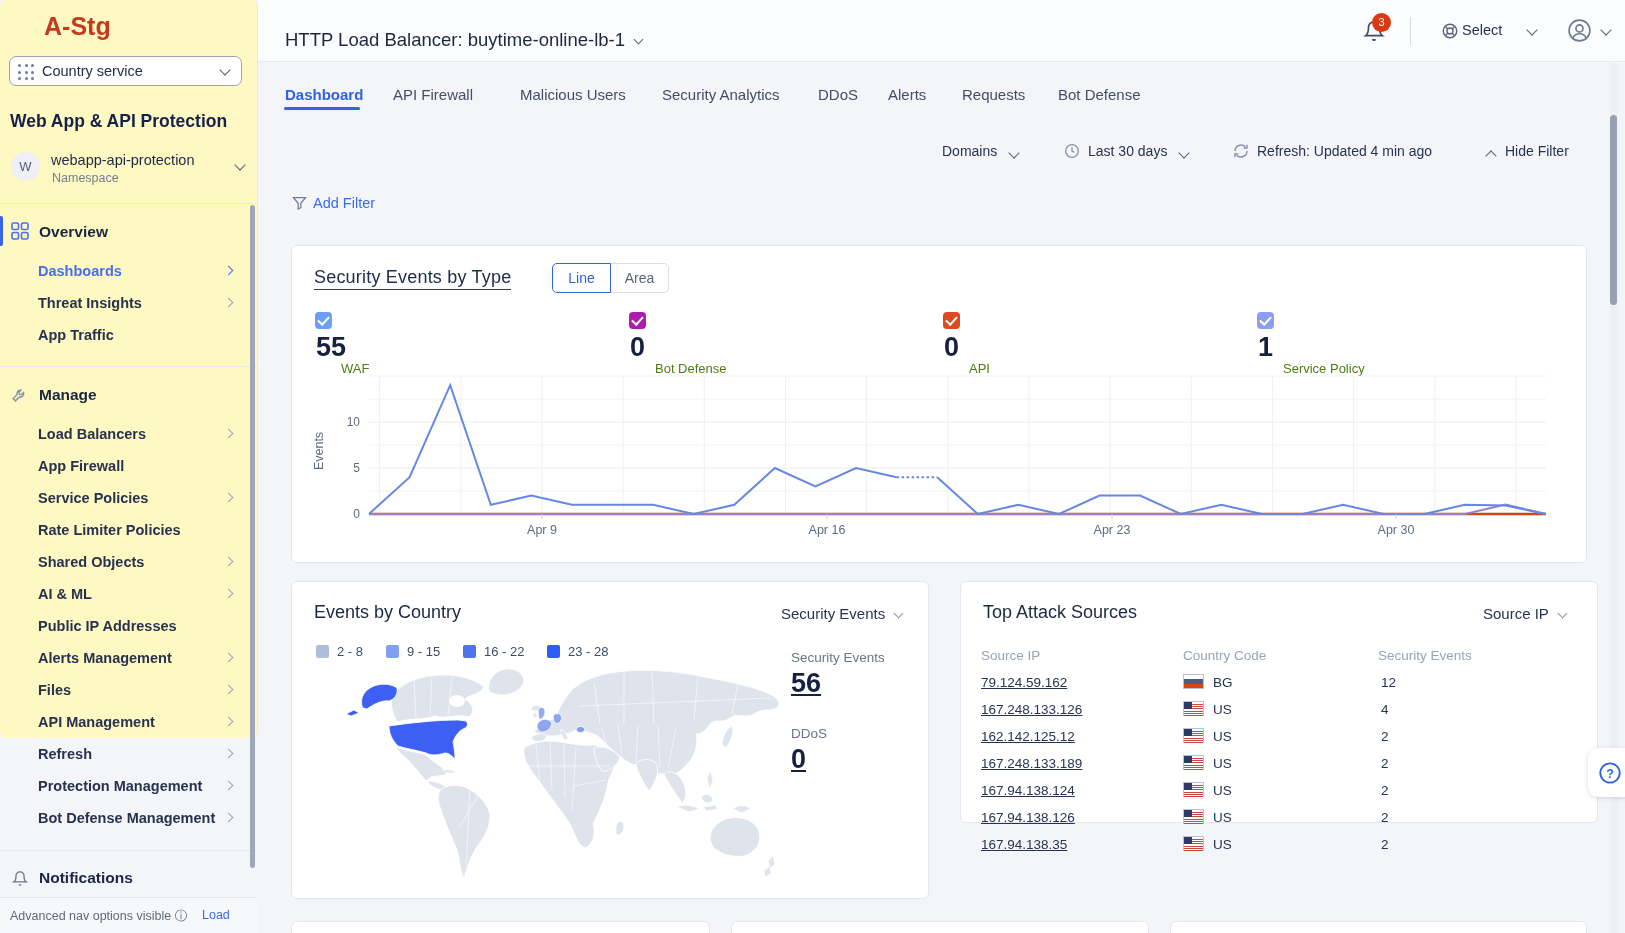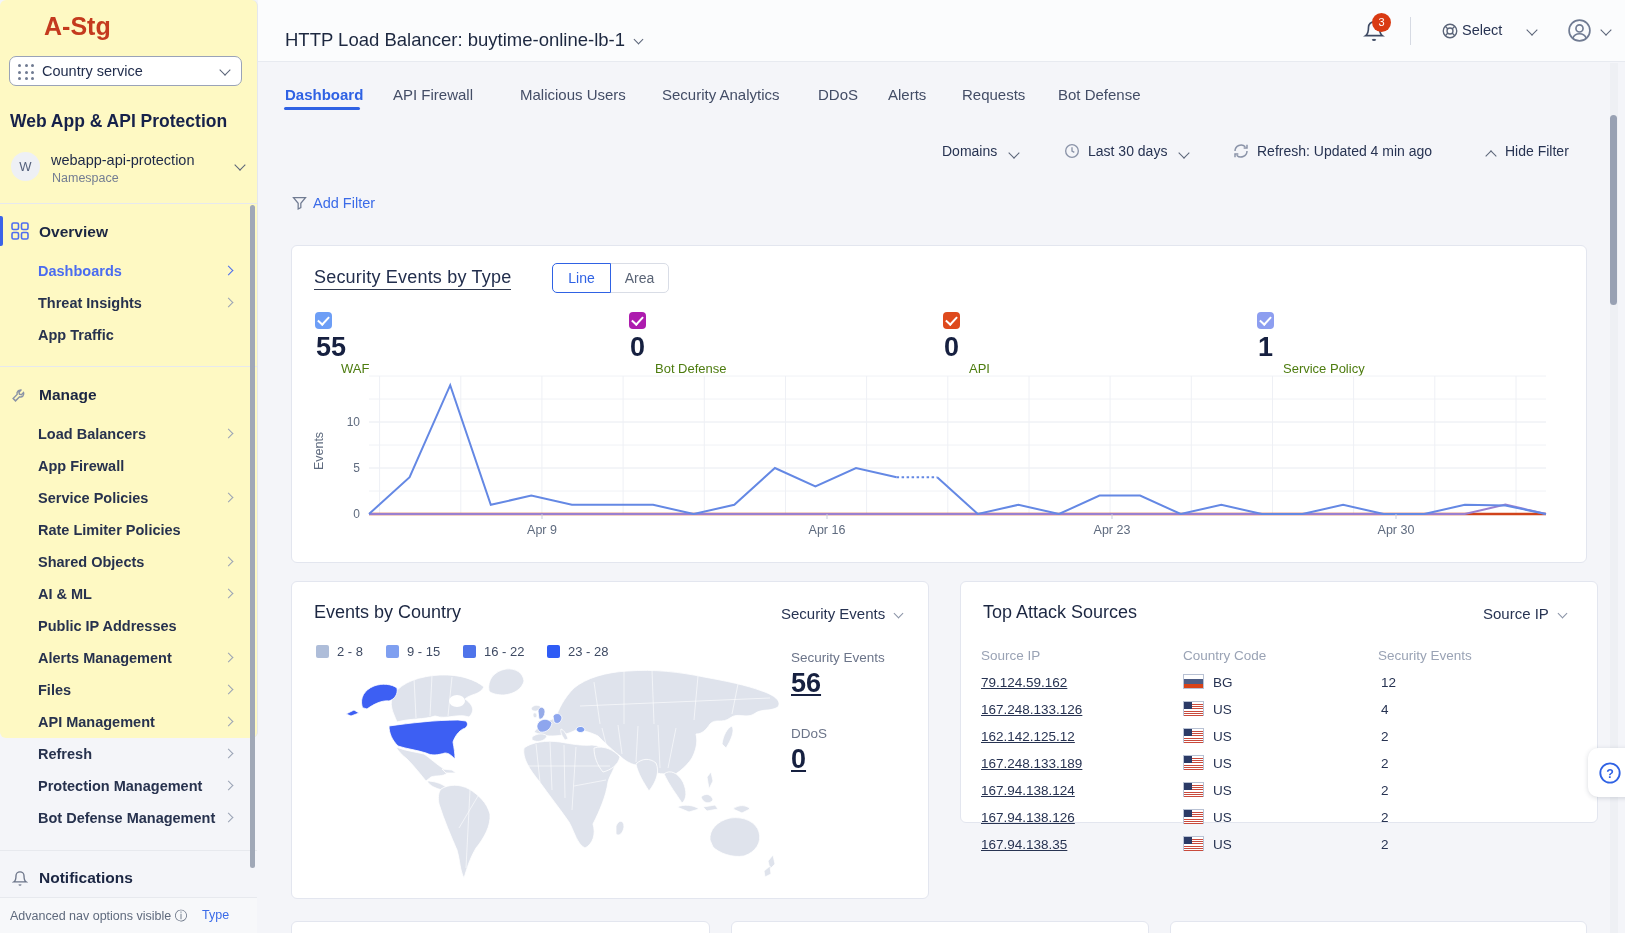--- a/index.html
+++ b/index.html
@@ -154,21 +154,21 @@
     <span class="ichev" style="top:814px"></span>
   <div class="sdiv" style="top:850px"></div>
   <svg class="abs" style="left:12px;top:870px" width="16" height="17" viewBox="0 0 24 24" fill="none" stroke="#6b7489" stroke-width="2">
       <path d="M18 8a6 6 0 0 0-12 0c0 7-3 9-3 9h18s-3-2-3-9"></path>
       <path d="M13.7 21a2 2 0 0 1-3.4 0"></path>
     </svg>
   <div class="navhead" style="top:869px">Notifications</div>
   <div id="sb-scroll"></div>
   <div id="sb-foot">
     <span class="t">Advanced nav options visible ⓘ</span>
-    <span class="h">Type</span>
+    <span class="h">Load</span>
   </div>
 </div>
 
 <div id="topbar">
   <div id="ptitle">HTTP Load Balancer: buytime-online-lb-1<span class="chev"></span></div>
   <div id="tr-icons">
     <svg class="abs" style="left:68px;top:19px" width="22" height="24" viewBox="0 0 24 24" fill="none" stroke="#3e4a63" stroke-width="1.8">
         <path d="M18 8a6 6 0 0 0-12 0c0 7-3 9-3 9h18s-3-2-3-9"></path>
         <path d="M13.7 21a2 2 0 0 1-3.4 0"></path>
       </svg>

